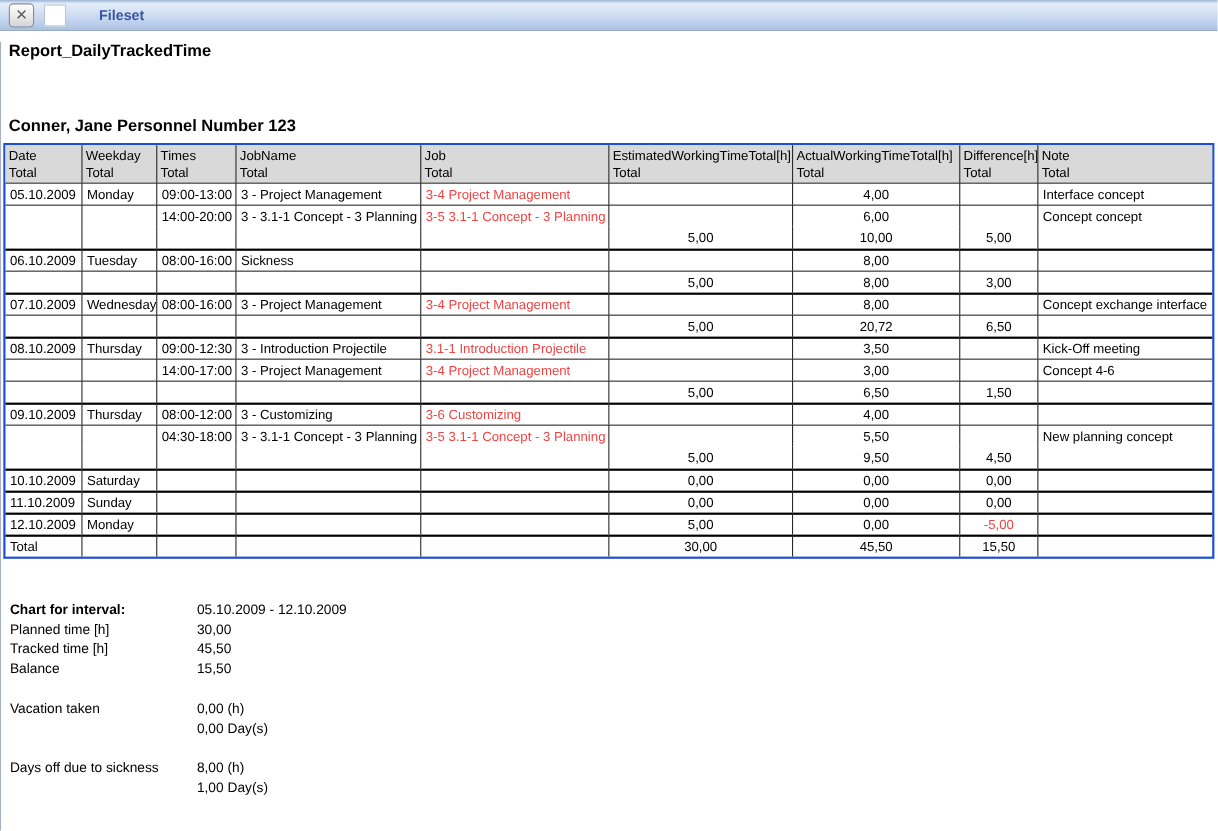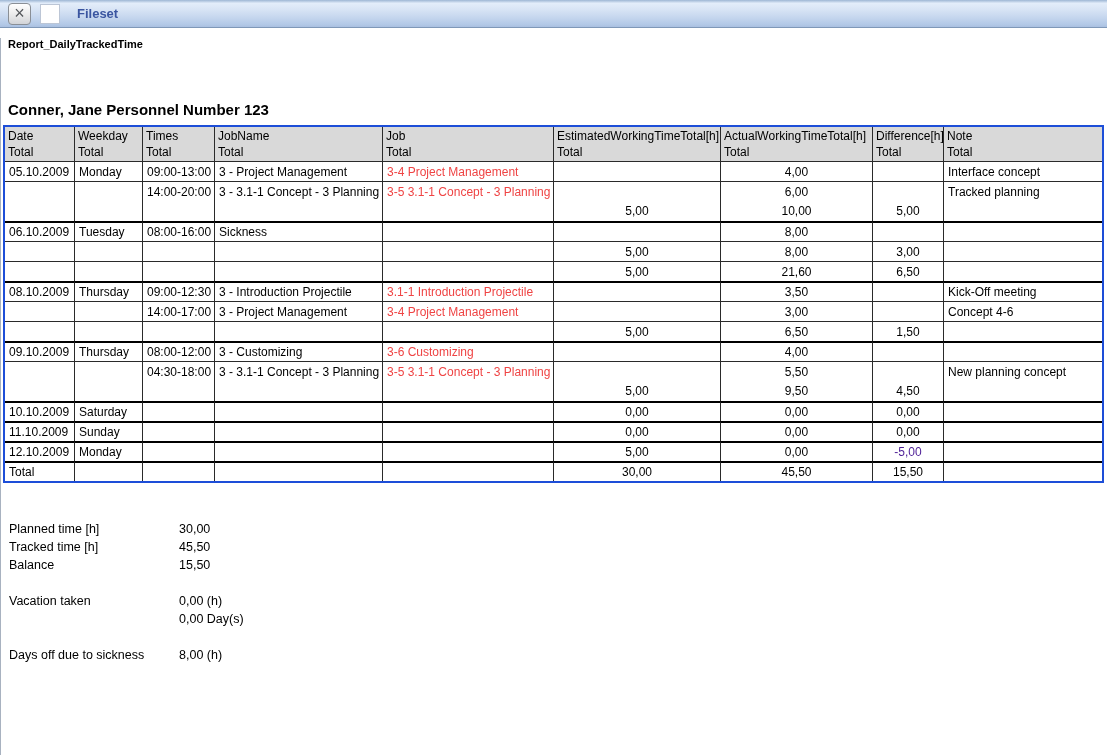--- a/index.html
+++ b/index.html
@@ -23,29 +23,29 @@
     border:1px solid #8a8f96; border-radius:4px;
     background:linear-gradient(180deg,#ffffff 0%,#ececec 50%,#d2d4d8 100%);
     display:flex; align-items:center; justify-content:center;
     cursor:pointer;
   }
   .x-glyph { font-size:18px; line-height:1; color:#55585c; margin-top:-2px; }
   .page-icon {
     width:20px; height:20px; margin-left:9px;
     background:#ffffff; border:1px solid #bcc6d6;
   }
-  .tab-label { margin-left:17px; font-size:13px; font-weight:bold; color:#3a55a0; }
+  .tab-label { margin-left:30px; font-size:13px; font-weight:bold; color:#3a55a0; }
 
   
   .content {
     width:1107px; height:727px;
     border-left:1px solid #a8b2c0;
     padding-left:1px;
   }
-  h1.report-title { font-size:11px; font-weight:bold; margin:10px 0 0 6px; }
+  h1.report-title { font-size:15px; font-weight:bold; margin:10px 0 0 6px; }
   h2.employee { font-size:15px; font-weight:bold; margin:51px 14px 7px 6px; }
 
   
   table.report {
     border-collapse:separate; border-spacing:0;
     table-layout:fixed; width:1100px;
     border:2px solid #1d4ed8;
     margin-left:1px;
   }
   th, td {
@@ -56,21 +56,21 @@
     text-align:left; vertical-align:middle;
   }
   th:first-child, td:first-child { border-left:none; }
   thead th { background:#d9d9d9; height:34px; padding:1px 3px; vertical-align:top; }
   thead th div { line-height:16px; }
   tr.sep-thin  td { border-top:1px solid #2a2a2a; }
   tr.sep-thick td { border-top:2px solid #000; }
   tr.sep-none  td { border-top:none; }
   td.num { text-align:center; }
   .job-link { color:#ef4444; cursor:pointer; }
-  td.neg { color:#4c1d95; }
+  td.neg { color:#ef4444; }
 
   
   .summary { margin:37px 0 0 7px; font-size:12.5px; }
   .sum-row { display:flex; height:18px; line-height:18px; }
   .sum-label { width:170px; flex:0 0 170px; }
   .sum-label.bold { font-weight:bold; }
   .sum-spacer { height:18px; }
 </style>
 </head>
 <body>
@@ -153,21 +153,21 @@
         </tr>
         <tr class="sep-thin">
           <td></td>
           <td></td>
           <td>14:00-20:00</td>
           <td>3 - 3.1-1 Concept - 3 Planning</td>
           <td><span class="job-link">3-5 3.1-1 Concept - 3 Planning</span></td>
           <td class="num"></td>
           <td class="num">6,00</td>
           <td class="num"></td>
-          <td>Tracked planning</td>
+          <td>Concept concept</td>
         </tr>
         <tr class="sep-none">
           <td></td>
           <td></td>
           <td></td>
           <td></td>
           <td></td>
           <td class="num">5,00</td>
           <td class="num">10,00</td>
           <td class="num">5,00</td>
@@ -188,28 +188,39 @@
           <td></td>
           <td></td>
           <td></td>
           <td></td>
           <td></td>
           <td class="num">5,00</td>
           <td class="num">8,00</td>
           <td class="num">3,00</td>
           <td></td>
         </tr>
-        <tr class="sep-thin">
-          <td></td>
-          <td></td>
-          <td></td>
-          <td></td>
-          <td></td>
-          <td class="num">5,00</td>
-          <td class="num">21,60</td>
+        <tr class="sep-thick">
+          <td>07.10.2009</td>
+          <td>Wednesday</td>
+          <td>08:00-16:00</td>
+          <td>3 - Project Management</td>
+          <td><span class="job-link">3-4 Project Management</span></td>
+          <td class="num"></td>
+          <td class="num">8,00</td>
+          <td class="num"></td>
+          <td>Concept exchange interface</td>
+        </tr>
+        <tr class="sep-thin">
+          <td></td>
+          <td></td>
+          <td></td>
+          <td></td>
+          <td></td>
+          <td class="num">5,00</td>
+          <td class="num">20,72</td>
           <td class="num">6,50</td>
           <td></td>
         </tr>
         <tr class="sep-thick">
           <td>08.10.2009</td>
           <td>Thursday</td>
           <td>09:00-12:30</td>
           <td>3 - Introduction Projectile</td>
           <td><span class="job-link">3.1-1 Introduction Projectile</span></td>
           <td class="num"></td>
@@ -314,20 +325,24 @@
           <td class="num">30,00</td>
           <td class="num">45,50</td>
           <td class="num">15,50</td>
           <td></td>
         </tr>
       </tbody>
   </table>
 
   <div class="summary" id="summary">
       <div class="sum-row">
+        <span class="sum-label bold">Chart for interval:</span>
+        <span class="sum-value">05.10.2009 - 12.10.2009</span>
+      </div>
+      <div class="sum-row">
         <span class="sum-label">Planned time [h]</span>
         <span class="sum-value">30,00</span>
       </div>
       <div class="sum-row">
         <span class="sum-label">Tracked time [h]</span>
         <span class="sum-value">45,50</span>
       </div>
       <div class="sum-row">
         <span class="sum-label">Balance</span>
         <span class="sum-value">15,50</span>
@@ -339,14 +354,18 @@
       </div>
       <div class="sum-row">
         <span class="sum-label"></span>
         <span class="sum-value">0,00 Day(s)</span>
       </div>
       <div class="sum-spacer"></div>
       <div class="sum-row">
         <span class="sum-label">Days off due to sickness</span>
         <span class="sum-value">8,00 (h)</span>
       </div>
+      <div class="sum-row">
+        <span class="sum-label"></span>
+        <span class="sum-value">1,00 Day(s)</span>
+      </div>
     </div>
 </div>
 
 </body></html>

